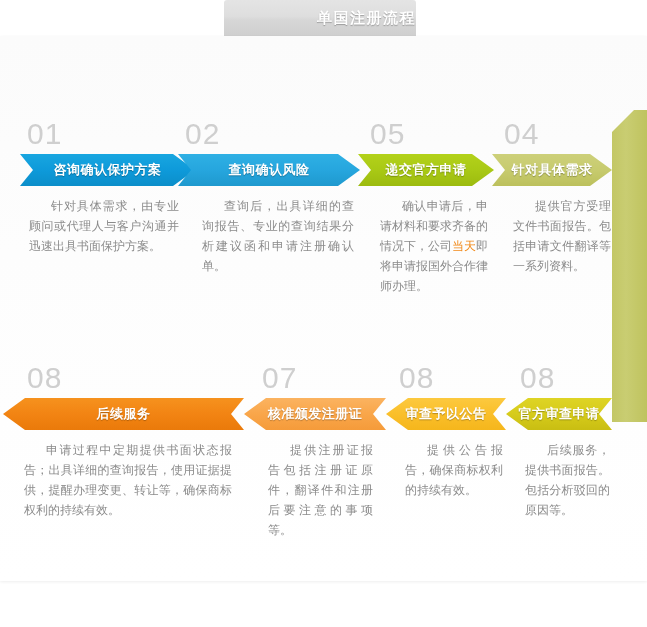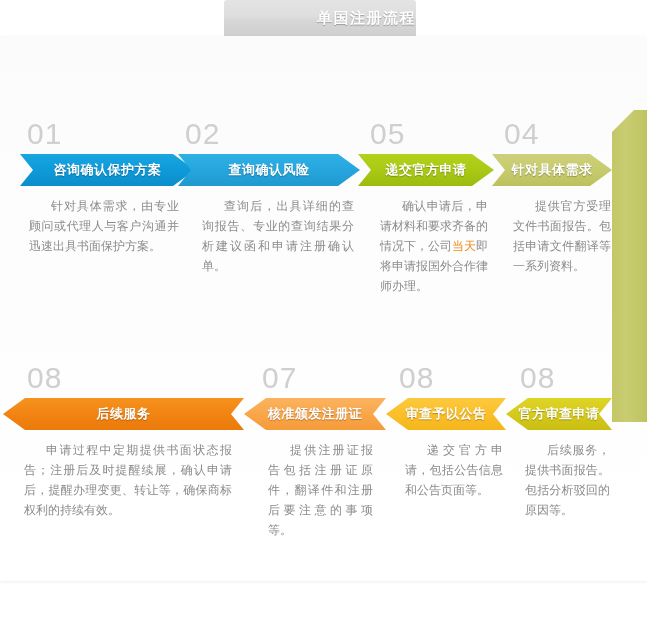--- a/index.html
+++ b/index.html
@@ -169,37 +169,37 @@
 
   </div>
 
   <div class="row" id="row-bottom">
 
     <div class="step" style="left:0px; width:244px;">
       <div class="step-num" style="left:27px;">08</div>
       <div class="arrow left c-orange" style="left:3px; width:241px;">
         <span class="arrow-label">后续服务</span>
       </div>
-      <div class="step-body" style="left:24px; width:208px;">申请过程中定期提供书面状态报告；注册后及时提醒续展，确认申请后，提醒办理变更、转让等，确保商标权利的持续有效。</div>
+      <div class="step-body" style="left:24px; width:208px;">申请过程中定期提供书面状态报告；出具详细的查询报告，使用证据提供，提醒办理变更、转让等，确保商标权利的持续有效。</div>
     </div>
 
     <div class="step" style="left:244px; width:142px;">
       <div class="step-num" style="left:18px;">07</div>
       <div class="arrow left c-orange2" style="left:0px; width:142px;">
         <span class="arrow-label">核准颁发注册证</span>
       </div>
       <div class="step-body" style="left:24px; width:105px;">提供注册证报告包括注册证原件，翻译件和注册后要注意的事项等。</div>
     </div>
 
     <div class="step" style="left:386px; width:120px;">
       <div class="step-num" style="left:13px;">08</div>
       <div class="arrow left c-yellow" style="left:0px; width:120px;">
         <span class="arrow-label">审查予以公告</span>
       </div>
-      <div class="step-body" style="left:19px; width:98px;">递交官方申请，包括公告信息和公告页面等。</div>
+      <div class="step-body" style="left:19px; width:98px;">提供公告报告，确保商标权利的持续有效。</div>
     </div>
 
     <div class="step" style="left:506px; width:106px;">
       <div class="step-num" style="left:14px;">08</div>
       <div class="arrow left c-yellow2" style="left:0px; width:106px;">
         <span class="arrow-label">官方审查申请</span>
       </div>
       <div class="step-body" style="left:19px; width:85px;">后续服务，提供书面报告。包括分析驳回的原因等。</div>
     </div>
 

